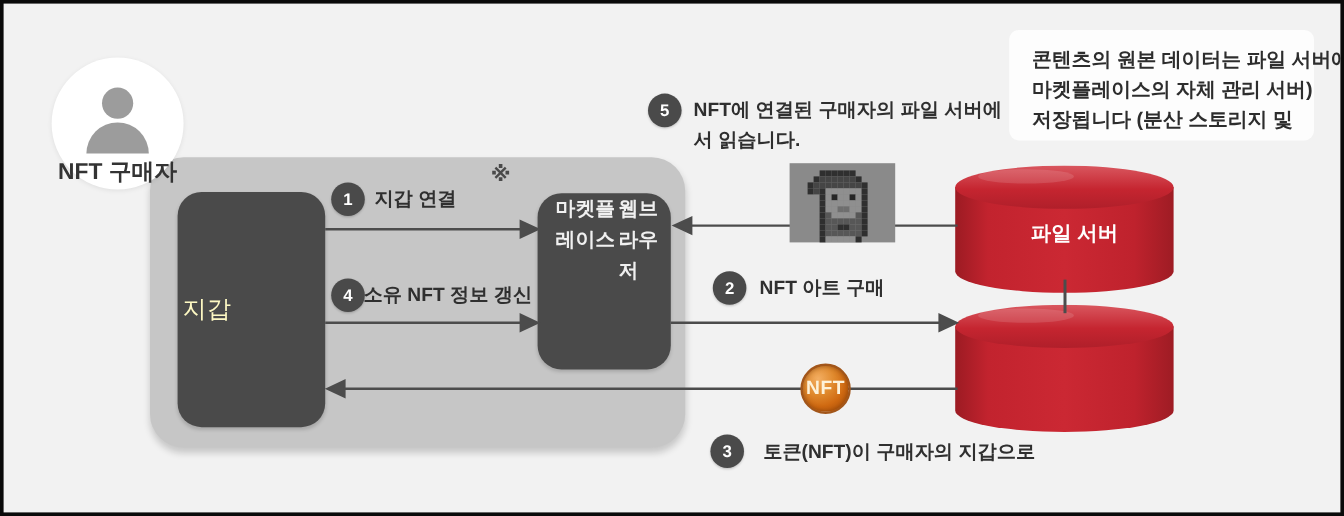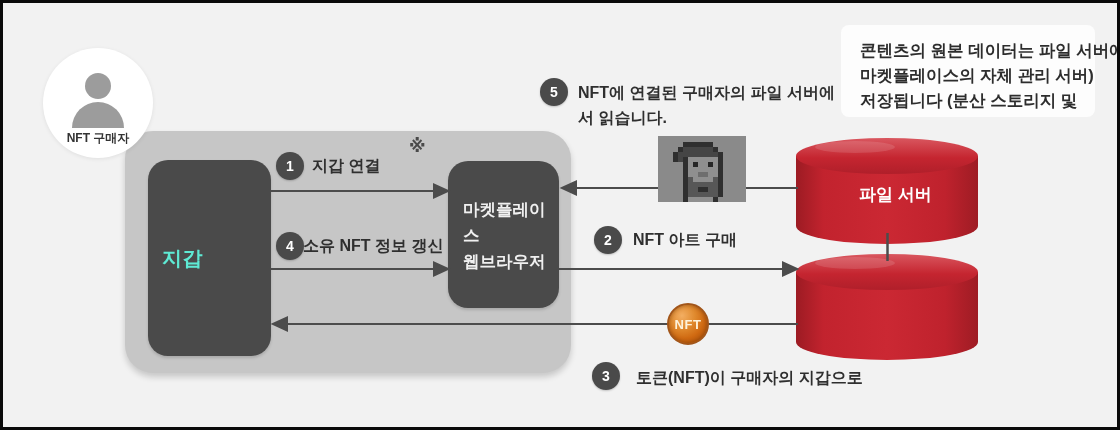--- a/index.html
+++ b/index.html
@@ -10,53 +10,53 @@
     font-family:"Liberation Sans","DejaVu Sans",sans-serif;color:#2e2e2e;
   }
   
   .flow-container{
     position:absolute;left:122px;top:128px;width:446px;height:242px;
     background:#c6c6c6;border-radius:28px;box-shadow:0 4px 6px rgba(0,0,0,.18);
   }
   
   .dark-box{position:absolute;background:#4a4a4a;border-radius:20px;box-shadow:0 2px 3px rgba(0,0,0,.15);}
   .wallet-box{left:145px;top:157px;width:123px;height:196px;}
-  .wallet-label{position:absolute;left:14px;top:50%;transform:translateY(-50%);
-    color:#5eead4;font-size:20px;font-weight:700;letter-spacing:.5px;}
-  .browser-box{left:445px;top:158px;width:111px;height:147px;display:flex;flex-direction:column;
+  .wallet-label{position:absolute;left:4px;top:50%;transform:translateY(-50%);
+    color:#fef9c3;font-size:20px;font-weight:400;letter-spacing:.5px;}
+  .browser-box{left:445px;top:158px;width:111px;height:147px;display:flex;flex-direction:row;
     justify-content:center;padding-left:15px;}
   .browser-box span{color:#f0f0f0;font-size:16.5px;font-weight:600;line-height:26px;}
   
   .buyer-circle{position:absolute;left:40px;top:45px;width:110px;height:110px;border-radius:50%;
     background:#ffffff;box-shadow:0 1px 4px rgba(0,0,0,.08);}
   .person-head{position:absolute;left:42px;top:25px;width:26px;height:26px;border-radius:50%;background:#9c9c9c;}
   .person-body{position:absolute;left:29px;top:54px;width:52px;height:26px;background:#9c9c9c;
     border-radius:26px 26px 0 0;}
   .buyer-label{position:absolute;left:0;top:82px;width:100%;text-align:center;
-    font-size:12px;font-weight:600;color:#333;}
+    font-size:19px;font-weight:600;color:#333;}
   
   .footnote{position:absolute;left:406px;top:133px;font-size:17px;color:#4a4a4a;font-weight:600;}
   
   .cyl{position:absolute;width:184px;height:108px;}
   .cyl-file{left:792px;top:135px;}
   .cyl-market{left:792px;top:251px;}
   .cyl-label{position:absolute;width:184px;color:#ffffff;font-size:17px;font-weight:600;}
   .cyl-label-file{left:820px;top:180px;padding-left:36px;}
   .cyl-label-market{left:792px;top:291px;text-align:center;}
   
   .overlay{position:absolute;left:0;top:0;width:1120px;height:430px;pointer-events:none;}
   
   .punk{position:absolute;left:655px;top:133px;width:88px;height:66px;background:#8a8a8a;}
   .punk-art{position:absolute;left:15px;top:6px;width:55px;height:60px;}
   
   .coin{position:absolute;left:664px;top:300px;width:42px;height:42px;border-radius:50%;
     background:radial-gradient(circle at 34% 28%,#f3ae62 0%,#e08a2e 35%,#d06a12 62%,#a84c07 100%);
     border:2px solid #a2561a;display:flex;align-items:center;justify-content:center;
     box-shadow:inset 0 0 4px rgba(90,40,0,.5);}
-  .coin span{color:#fdf2da;font-size:13px;font-weight:700;letter-spacing:.5px;}
+  .coin span{color:#fdf2da;font-size:16px;font-weight:700;letter-spacing:.5px;}
   
   .step-circle{position:absolute;width:28px;height:28px;border-radius:50%;background:#4a4a4a;
     color:#fff;display:flex;align-items:center;justify-content:center;font-size:14px;font-weight:700;
     box-shadow:0 1px 2px rgba(0,0,0,.2);}
   .step-label{position:absolute;font-size:16px;font-weight:600;color:#2f2f2f;white-space:nowrap;}
   .step-label .ln{display:block;line-height:25px;}
   
   .note-box{position:absolute;left:838px;top:22px;width:254px;height:92px;background:#fdfdfd;
     border-radius:8px;padding:13px 0 0 19px;}
   .note-box .ln{display:block;font-size:16.5px;line-height:25px;font-weight:600;color:#2d2d2d;white-space:nowrap;}

